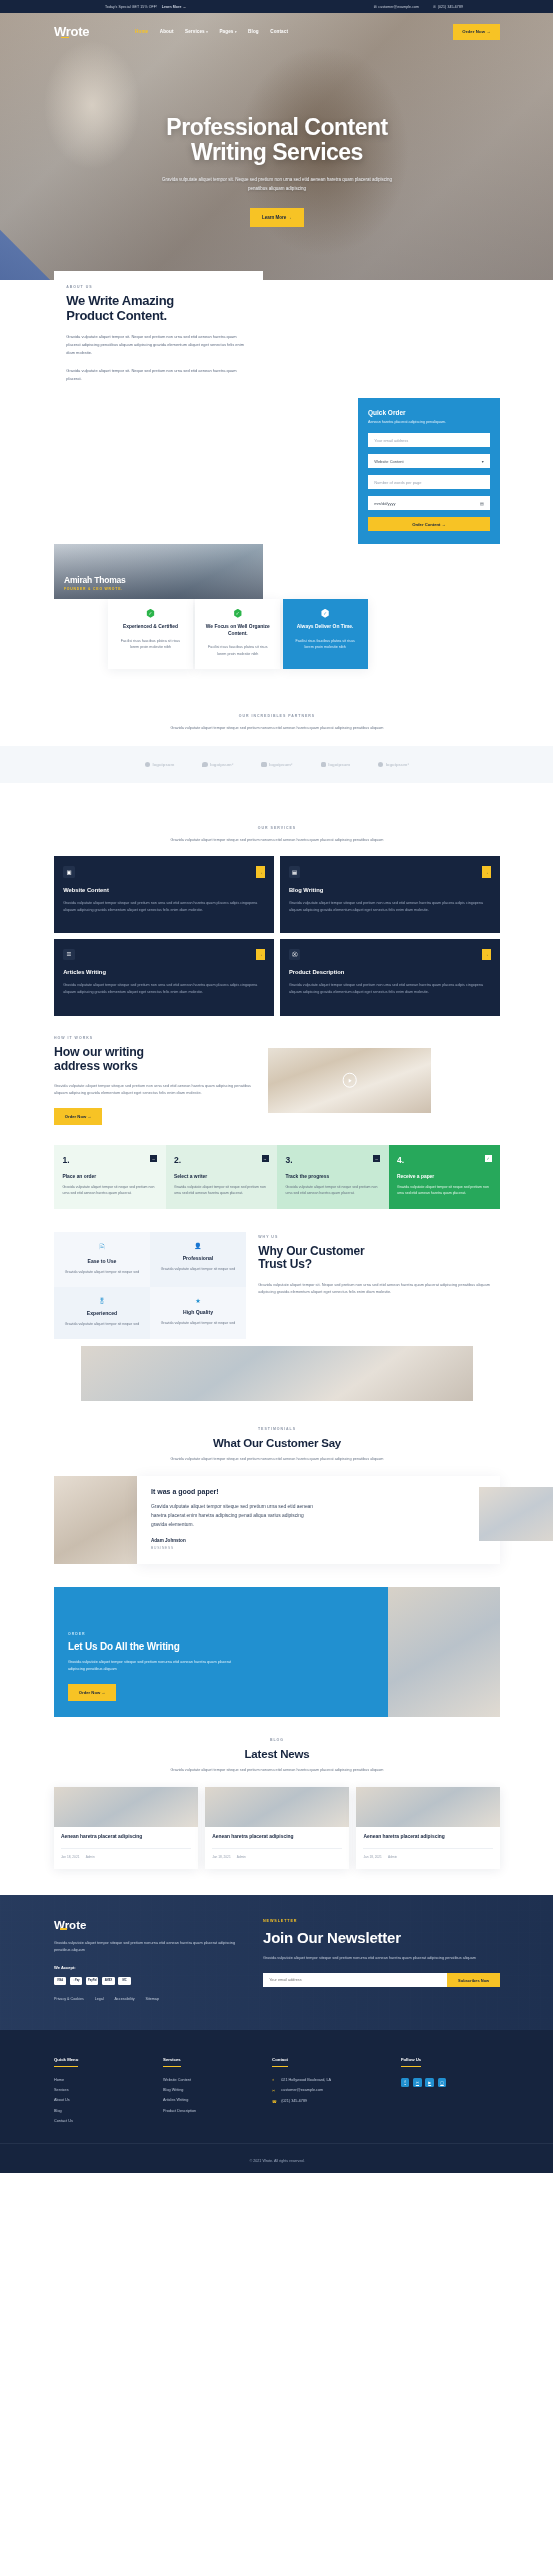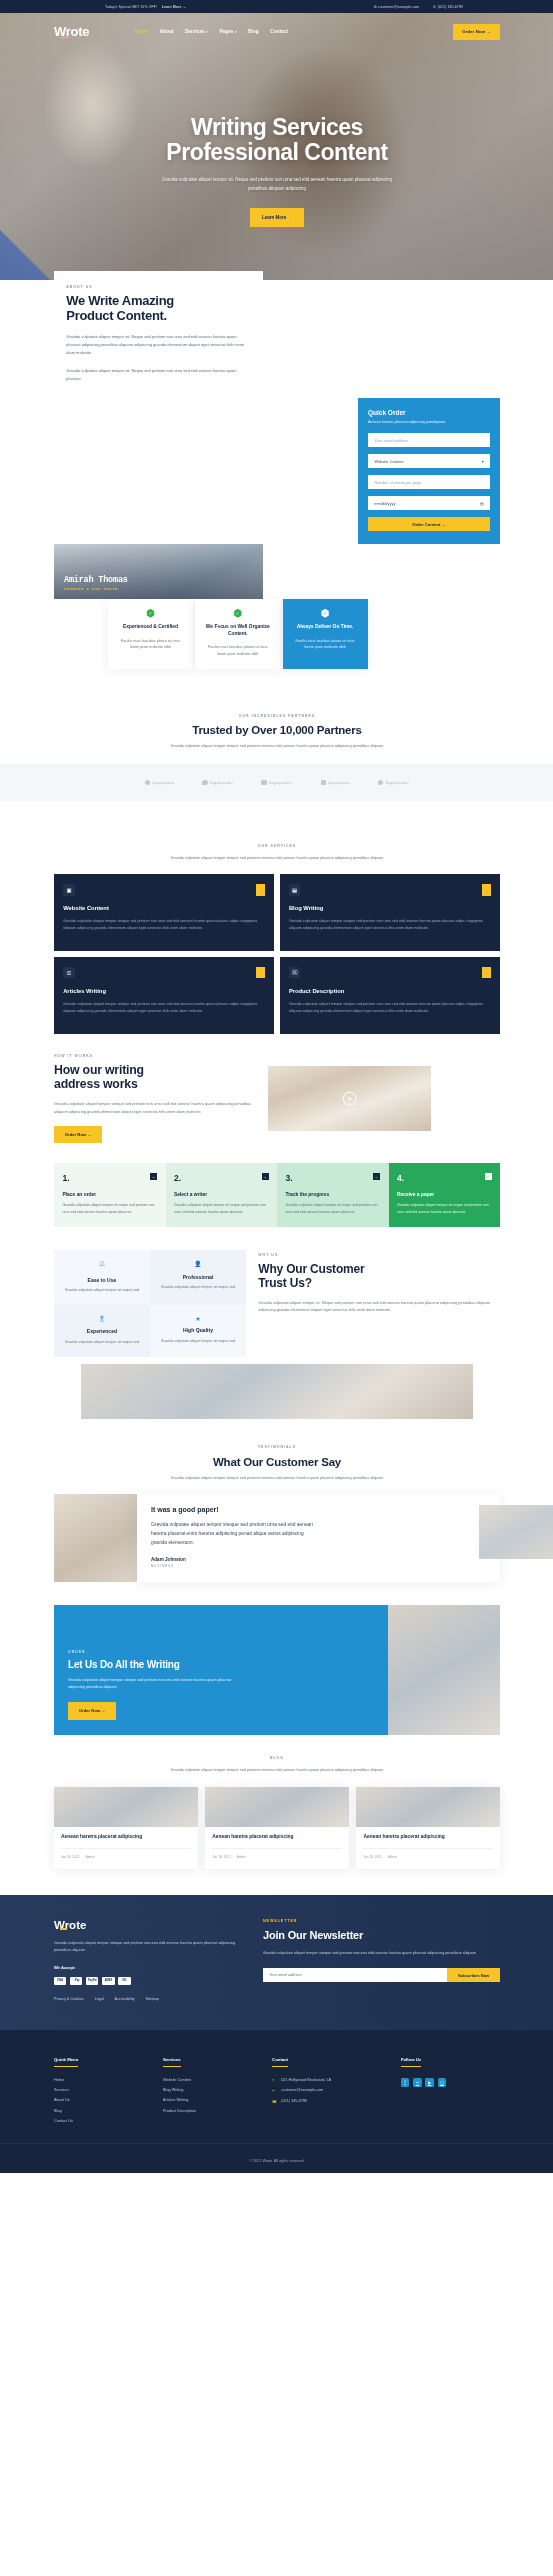--- a/index.html
+++ b/index.html
@@ -44,21 +44,21 @@
   .about-p{font-size:4px;line-height:2;color:#5e6b80;margin-top:9.2px;}
   .about-p2{font-size:4px;line-height:2;color:#5e6b80;margin-top:9.2px;}
   .qo{background:#2190d0;width:142px;padding:10.8px 10px 12.3px;margin-left:auto;}
   .qo-h{font-size:6.5px;color:#fff;font-weight:bold;}
   .qo-p{font-size:3.7px;color:#e0f0fb;margin-top:4.6px;line-height:1.6;}
   .qo-field{margin-top:7px;background:#fff;height:14px;display:flex;align-items:center;padding:0 6.2px;font-size:4px;color:#9aa4b2;justify-content:space-between;}
   .qo-field.sel{color:#48535f;}
   .qo-btn{margin-top:7px;width:100%;background:#f7c325;border:0;height:14px;font-size:4.2px;font-weight:bold;color:#16243e;cursor:pointer;}
 
   
-  .person{width:209px;margin-left:54px;height:55px;position:relative;background:linear-gradient(150deg,#cfd6dd 0%,#b7c2cc 40%,#9fb0bd 70%,#c4ced6 100%);overflow:hidden;margin-top:0;font-family:Liberation Mono, monospace;}
+  .person{width:209px;margin-left:54px;height:55px;position:relative;background:linear-gradient(150deg,#cfd6dd 0%,#b7c2cc 40%,#9fb0bd 70%,#c4ced6 100%);overflow:hidden;margin-top:0;}
   .person:after{content:"";position:absolute;inset:0;background:linear-gradient(180deg,rgba(18,28,48,.05),rgba(18,28,48,.55));}
   .person-txt{position:absolute;left:10px;bottom:7.7px;z-index:2;}
   .person-name{font-size:8.5px;font-weight:bold;color:#fff;letter-spacing:-0.2px;}
   .person-role{font-size:3.4px;font-weight:bold;color:#f7c325;letter-spacing:0.8px;margin-top:2.3px;}
 
   .feat-row{width:446px;margin:0 auto;display:flex;gap:2.3px;padding-left:54px;}
   .feat{background:#fff;width:85px;padding:10px 8.5px 12.3px;text-align:center;box-shadow:0 1.5px 10.8px rgba(20,35,65,.08);}
   .feat.blue{background:#2190d0;}
   .fico{width:8.5px;height:9.2px;margin:0 auto 6.2px;background:#2bb44a;clip-path:polygon(50% 0,93% 25%,93% 75%,50% 100%,7% 75%,7% 25%);display:flex;align-items:center;justify-content:center;color:#fff;font-size:4.6px;}
   .feat.blue .fico{background:#fff;color:#2190d0;}
@@ -168,21 +168,21 @@
   .nl-logo{font-size:11.5px;font-weight:bold;color:#fff;position:relative;display:inline-block;}
   .nl-logo .ul{position:absolute;left:6.2px;bottom:0.8px;width:7px;height:1.5px;background:#f7c325;}
   .nl-p{font-size:3.8px;line-height:1.9;color:#c3cddd;margin-top:8.5px;}
   .we-accept{font-size:4px;font-weight:bold;color:#fff;margin-top:10.8px;}
   .pays{display:flex;gap:3.8px;margin-top:6.2px;}
   .pay{width:12.3px;height:8.5px;background:#fff;border-radius:1.2px;display:flex;align-items:center;justify-content:center;font-size:2.6px;font-weight:bold;color:#16243e;}
   .nl-links{display:flex;gap:10.8px;margin-top:12.3px;}
   .nl-links a{font-size:3.7px;color:#c3cddd;text-decoration:none;}
   .nl-r{flex:1;padding-top:1.5px;}
   .nl-eyebrow{font-size:3.7px;font-weight:bold;color:#f7c325;letter-spacing:0.9px;}
-  .nl-h{font-size:11px;font-weight:bold;color:#fff;margin-top:6.2px;letter-spacing:-0.2px;}
+  .nl-h{font-size:15px;font-weight:bold;color:#fff;margin-top:6.2px;letter-spacing:-0.2px;}
   .nl-form{display:flex;margin-top:10.8px;}
   .nl-input{flex:1;height:14.6px;background:#fff;border:0;padding:0 6.2px;font-size:3.8px;color:#9aa4b2;font-family:inherit;}
   .nl-btn{background:#f7c325;border:0;padding:0 10.8px;font-size:4px;font-weight:bold;color:#16243e;cursor:pointer;}
 
   
   .ft{background:#16243e;padding:20px 0 0;position:relative;overflow:hidden;}
   .ft-row{width:446px;margin:0 auto;display:grid;grid-template-columns:1.1fr 1.1fr 1.3fr 1fr;position:relative;z-index:3;}
   .ft-h{font-size:4.3px;font-weight:bold;color:#fff;padding-bottom:4.6px;border-bottom:1.1px solid #f7c325;display:inline-block;}
   .ft-list{margin-top:10.8px;display:flex;flex-direction:column;gap:6.2px;}
   .ft-list a{font-size:3.8px;color:#b9c3d4;text-decoration:none;}
@@ -219,22 +219,22 @@
         <a href="#"><span>About</span></a>
         <a href="#"><span>Services</span><span class="car">▾</span></a>
         <a href="#"><span>Pages</span><span class="car">▾</span></a>
         <a href="#"><span>Blog</span></a>
         <a href="#"><span>Contact</span></a>
       </div>
       <button class="btn-order-nav">Order Now  →</button>
     </div>
     <div class="hero-body">
       <div class="hero-title">
+        <div>Professional Content</div>
         <div>Writing Services</div>
-        <div>Professional Content</div>
       </div>
       <div class="hero-sub">Gravida vulputate aliquet tempor sit. Neque sed pretium non urna sed etid aenean haretra quam placerat adipiscing penatibus aliquam adipiscing</div>
       <button class="btn-learn">Learn More  →</button>
     </div>
   </div>
 
   <div class="about-sec">
     <div class="about-row">
       <div class="about-card">
         <div class="eyebrow">ABOUT US</div>
@@ -287,21 +287,20 @@
       <div class="feat blue">
         <div class="fico">✓</div>
         <h4>Always Deliver On Time.</h4>
         <p>Facilisi risus faucibus platea sit risus lorem proin molestie nibh</p>
       </div>
     </div>
   </div>
 
   <div class="sec center">
     <div class="eyebrow">OUR INCREDIBLES PARTNERS</div>
-    <div class="sec-h" style="margin-top:6.2px">Trusted by Over 10,000 Partners</div>
     <p class="sec-p">Gravida vulputate aliquet tempor siteque sed pretium nonurna etid aenean haretra quam placerat adipiscing penatibus aliquam</p>
     <div class="logos">
       <div class="logo-item">
           <span class="logo-mark"></span>
           <span>logoipsum</span>
         </div>
       <div class="logo-item">
           <span class="logo-mark b"></span>
           <span>logoipsum°</span>
         </div>
@@ -453,20 +452,21 @@
       <div class="cta-eyebrow">ORDER</div>
       <div class="cta-h">Let Us Do All the Writing</div>
       <p class="cta-p">Gravida vulputate aliquet tempor siteque sed pretium nonurna etid aenean haretra quam placerat adipiscing penatibus aliquam</p>
       <button class="btn-yellow">Order Now  →</button>
     </div>
     <div class="cta-img"></div>
   </div>
 
   <div class="sec center" style="padding-bottom:0">
     <div class="eyebrow">BLOG</div>
+    <div class="sec-h" style="margin-top:6.2px">Latest News</div>
     <p class="sec-p">Gravida vulputate aliquet tempor siteque sed pretium nonurna etid aenean haretra quam placerat adipiscing penatibus aliquam</p>
     <div class="blog-cards" style="text-align:left">
       <div class="bcard">
         <div class="bimg"></div>
         <div class="bbody">
           <h4>Aenean haretra placerat adipiscing</h4>
           <div class="bmeta">
             <span>Jan 18, 2021</span>
             <span>Admin</span>
           </div>

